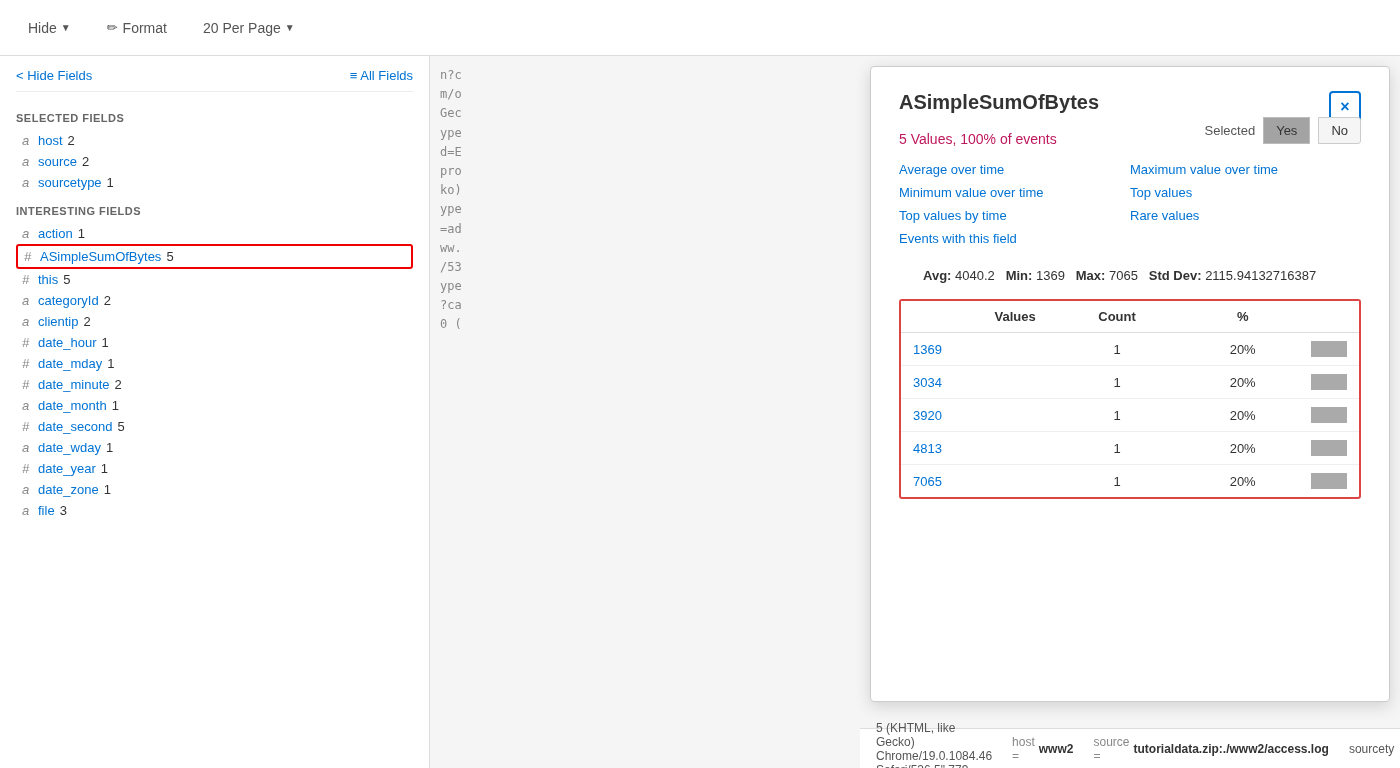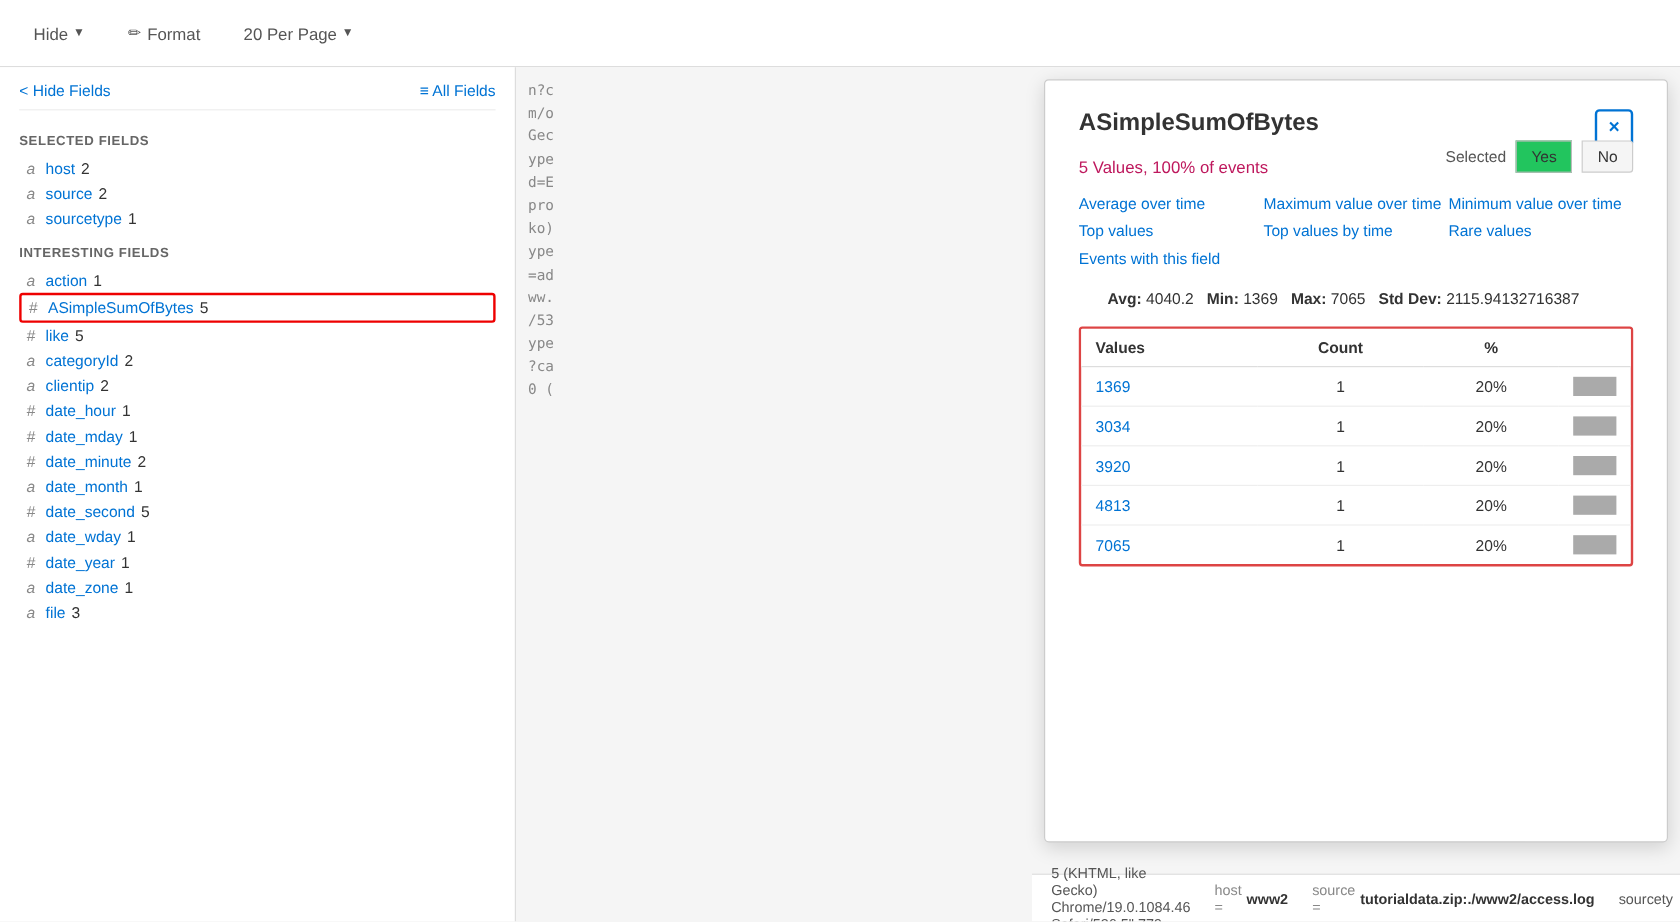--- a/index.html
+++ b/index.html
@@ -222,37 +222,37 @@
     .toggle-btn {
       padding: 5px 12px;
       border: 1px solid #ccc;
       background: #f5f5f5;
       color: #333;
       font-size: 13px;
       cursor: pointer;
       border-radius: 0;
     }
     .toggle-btn.active {
-      background: #22c55e;
+      background: #a3a3a3;
       border: 1px solid #bbb;
       font-weight: 500;
     }
     .toggle-btn:first-child { border-radius: 3px 0 0 3px; }
     .toggle-btn:last-child { border-radius: 0 3px 3px 0; }
 
     .reports-section { margin-bottom: 16px; }
     .reports-title {
       font-size: 14px;
       font-weight: 700;
       color: #333;
       margin-bottom: 8px;
     }
     .reports-grid {
       display: grid;
-      grid-template-columns: repeat(3, 1fr);
+      grid-template-columns: repeat(2, 1fr);
       gap: 4px 0;
       margin-bottom: 4px;
     }
     .report-link {
       color: #0073d4;
       cursor: pointer;
       font-size: 13px;
       padding: 2px 0;
     }
 
@@ -268,21 +268,21 @@
     .values-table-container {
       border: 2px solid #d44;
       border-radius: 3px;
       overflow: hidden;
     }
     .values-table {
       width: 100%;
       border-collapse: collapse;
     }
     .values-table th {
-      text-align: left;
+      text-align: right;
       padding: 8px 12px;
       background: #fff;
       font-weight: 700;
       font-size: 13px;
       border-bottom: 1px solid #ddd;
       color: #333;
     }
     .values-table th.center { text-align: center; }
     .values-table td {
       padding: 8px 12px;
@@ -359,21 +359,21 @@
           <span class="field-name">action</span>
           <span class="field-count"> 1</span>
         </div>
         <div class="field-item highlighted">
           <span class="field-type"><i>#</i></span>
           <span class="field-name">ASimpleSumOfBytes</span>
           <span class="field-count"> 5</span>
         </div>
         <div class="field-item">
           <span class="field-type"><i>#</i></span>
-          <span class="field-name">like</span>
+          <span class="field-name">this</span>
           <span class="field-count"> 5</span>
         </div>
         <div class="field-item">
           <span class="field-type"><i>a</i></span>
           <span class="field-name">categoryId</span>
           <span class="field-count"> 2</span>
         </div>
         <div class="field-item">
           <span class="field-type"><i>a</i></span>
           <span class="field-name">clientip</span>

